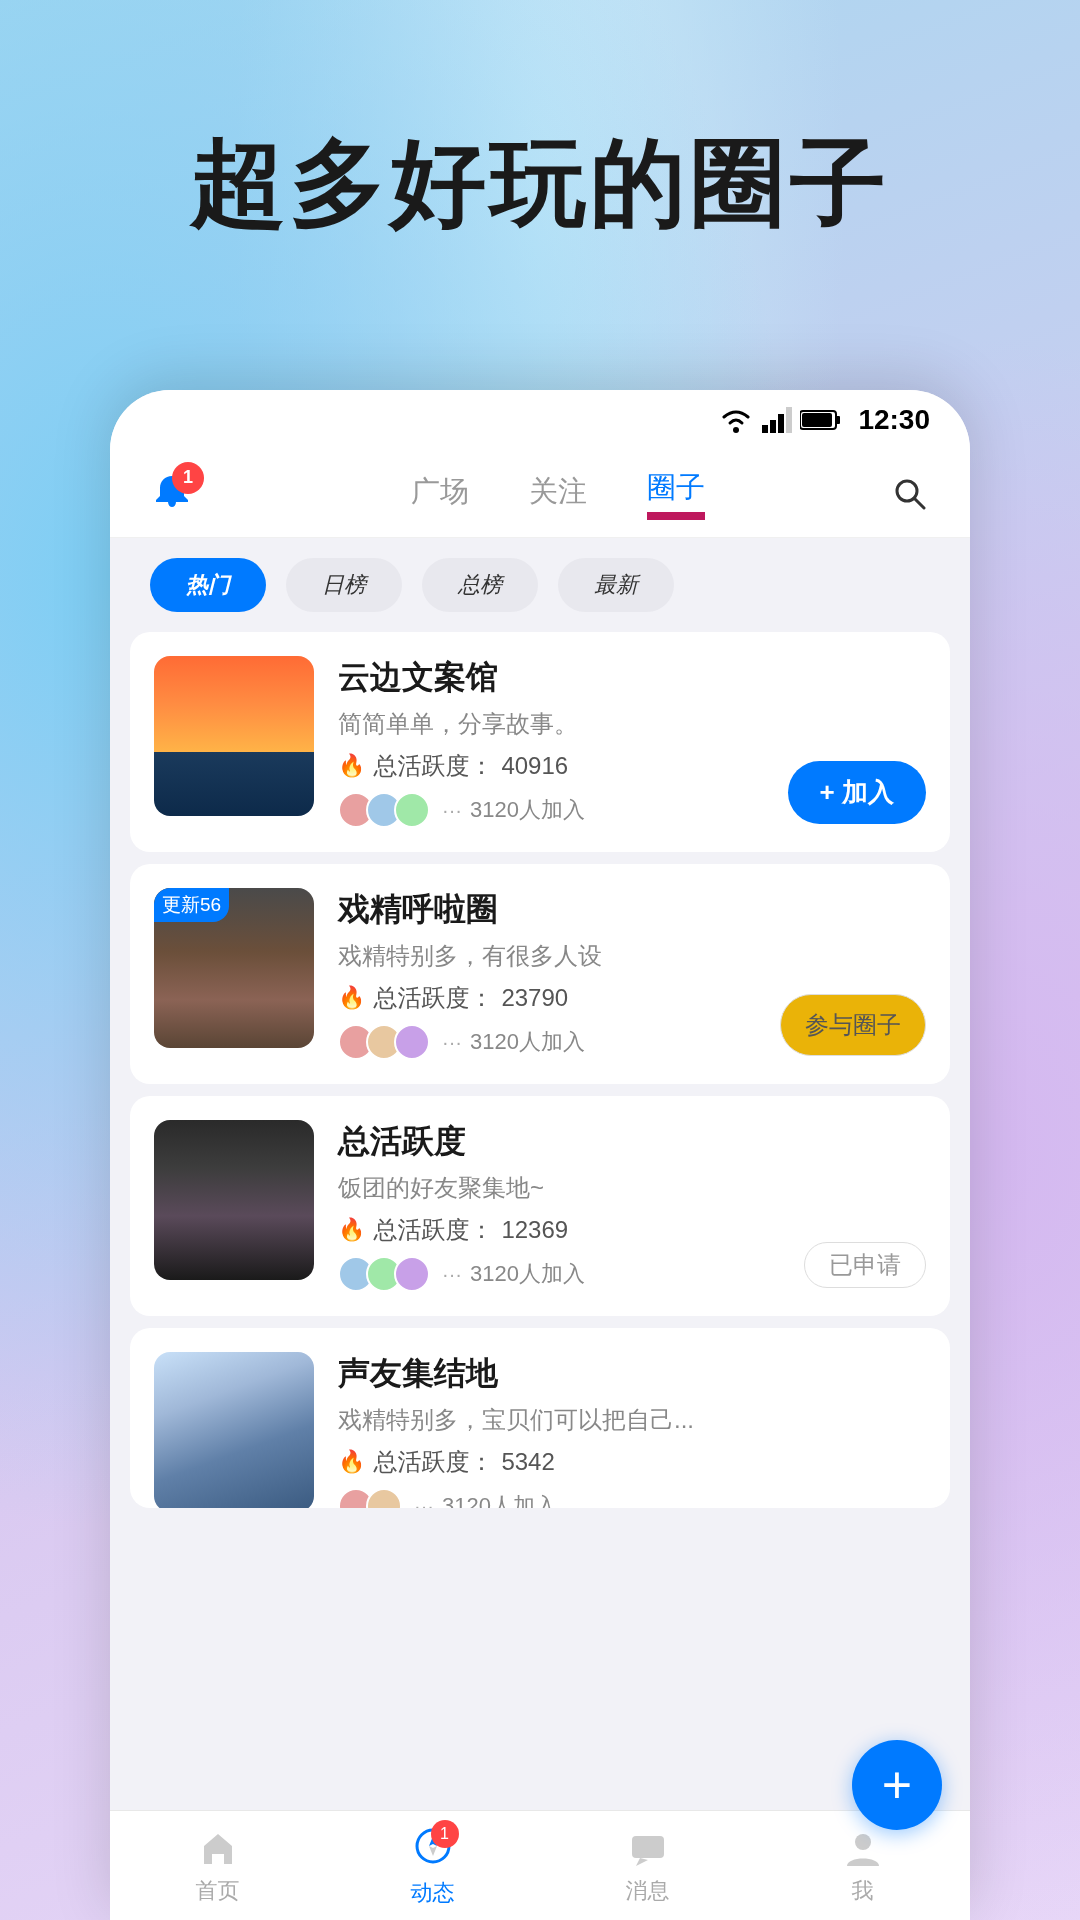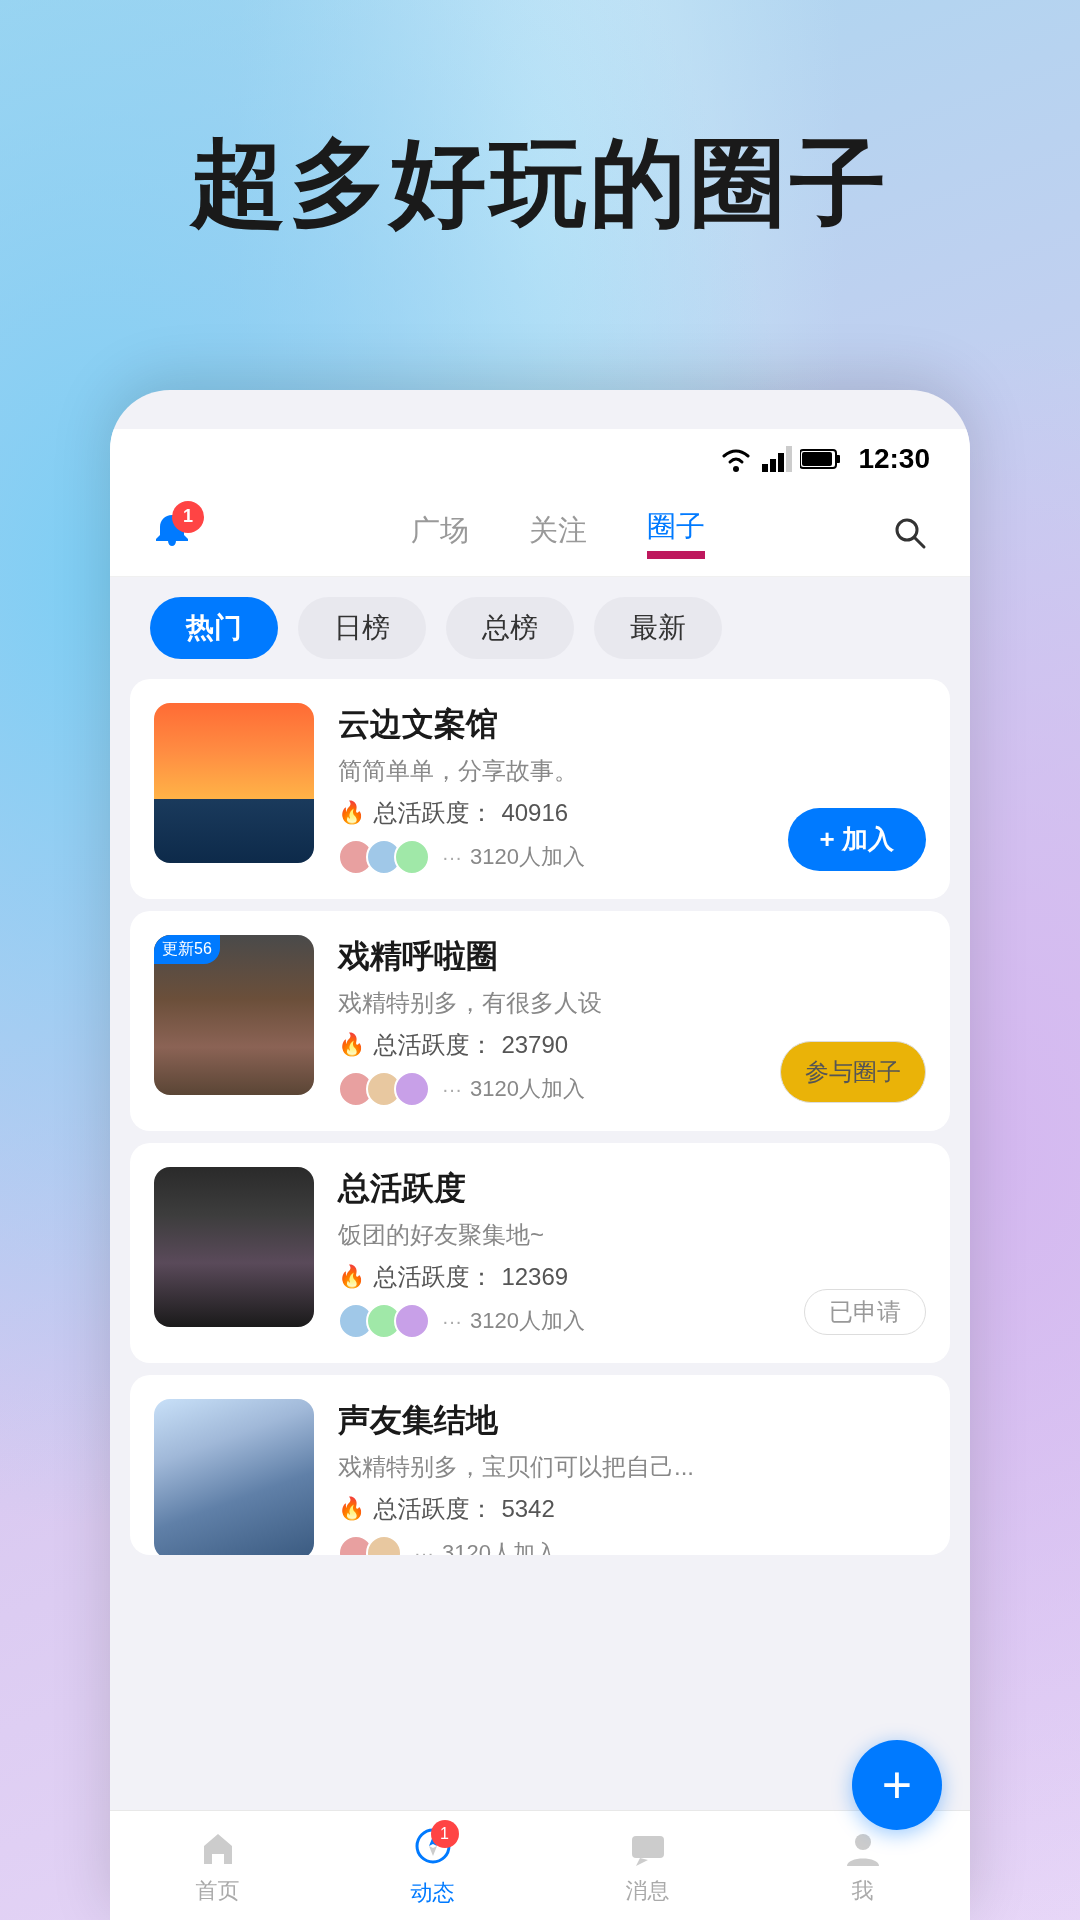--- a/index.html
+++ b/index.html
@@ -55,21 +55,20 @@
 
     
     .status-bar {
       height: 60px;
       background: #fff;
       display: flex;
       align-items: center;
       justify-content: flex-end;
       padding: 0 40px;
       gap: 12px;
-      margin-top: 39px;
     }
     .status-bar .icons {
       display: flex;
       align-items: center;
       gap: 8px;
     }
     .status-time {
       font-size: 28px;
       font-weight: 600;
       color: #000;
@@ -129,24 +128,25 @@
     .filter-bar {
       background: #f2f2f7;
       display: flex;
       align-items: center;
       padding: 20px 40px;
       gap: 20px;
     }
     .filter-chip {
       padding: 12px 36px;
       border-radius: 40px;
-      font-size: 28px;
+      font-size: 22px;
       background: #e8e8ee;
       color: #333;
       cursor: pointer;
+      font-style: italic;
     }
     .filter-chip.active {
       background: #007aff;
       color: #fff;
       font-weight: 600;
     }
 
     
     .list-area {
       background: #f2f2f7;
@@ -173,21 +173,21 @@
       border-radius: 16px;
       flex-shrink: 0;
       overflow: hidden;
       position: relative;
     }
     .card-image .update-badge {
       position: absolute;
       top: 0; left: 0;
       background: #007aff;
       color: #fff;
-      font-size: 16px;
+      font-size: 19px;
       padding: 4px 8px;
       border-radius: 16px 0 16px 0;
     }
     
     .img-sunset {
       width: 100%; height: 100%;
       background: linear-gradient(180deg, #ff6b35 0%, #ff8c42 30%, #ffb347 60%, #1a3a5c 60%, #0d2a4a 100%);
     }
     .img-girl1 {
       width: 100%; height: 100%;

